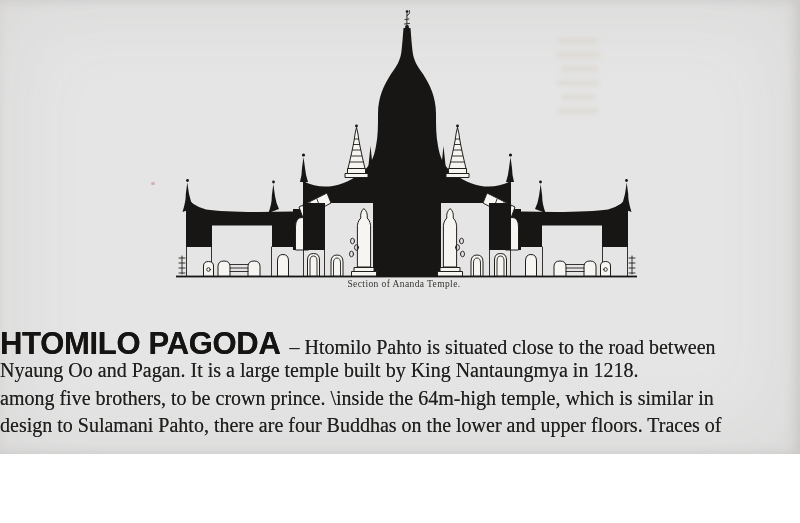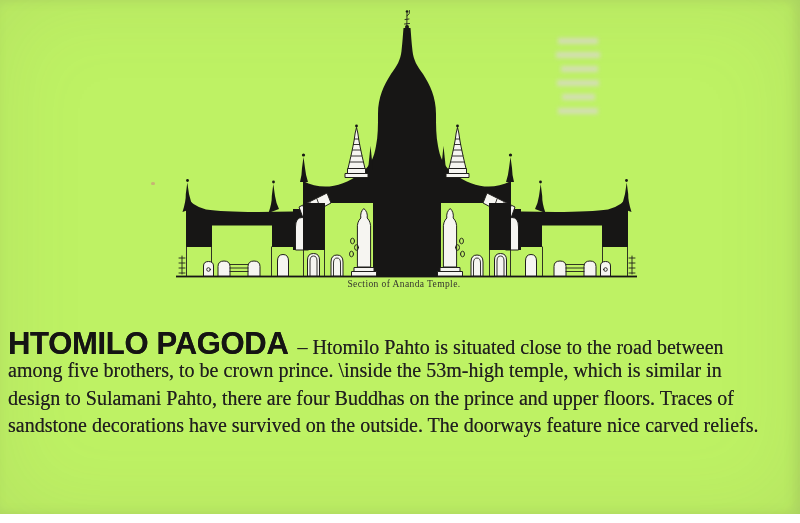--- a/index.html
+++ b/index.html
@@ -1,25 +1,25 @@
 <!DOCTYPE html>
 <html><head>
 <meta charset="utf-8">
 <style>
   html,body{margin:0;padding:0;}
   body{width:800px;height:523px;overflow:hidden;
        font-family:"Liberation Serif", serif;}
-  .page{position:relative;width:800px;height:514px;background:#bef264;
+  .page{position:relative;width:800px;height:454px;background:#e5e5e5;
         box-shadow:inset 0 0 90px rgba(105,98,86,0.10), inset -5px 0 12px rgba(90,85,75,0.14);}
   .figure{position:absolute;left:0;top:0;width:800px;height:300px;}
   .figure svg{position:absolute;left:168px;top:4px;}
   .caption{position:absolute;left:168px;top:279px;width:472px;text-align:center;
            font-size:9.5px;letter-spacing:0.4px;color:#35332f;
            font-family:"Liberation Serif", serif;}
-  .article{position:absolute;left:8px;top:330px;width:792px;color:#201f1e;}
+  .article{position:absolute;left:0;top:330px;width:792px;color:#201f1e;}
   .line{height:27.3px;line-height:27.3px;white-space:nowrap;font-size:20px;
         text-shadow:0 0 0.6px rgba(45,43,40,0.75);}
   .heading{font-family:"Liberation Sans", sans-serif;font-weight:700;
            font-size:31px;letter-spacing:-0.3px;color:#151413;
            text-shadow:0 0 0.5px rgba(25,24,22,0.9);}
   .lead-text{margin-left:9px;}
   .speck{position:absolute;left:151px;top:182px;width:4px;height:3px;
          background:rgba(205,130,130,0.55);border-radius:2px;}
   
   .ink{fill:#171615;stroke:none;}
@@ -140,18 +140,18 @@
       <use href="#half" xlink:href="#half" transform="translate(814,0) scale(-1,1)"></use>
     </svg>
 
     <div class="caption">Section of Ananda Temple.</div>
   </div>
 
   <div class="speck"></div>
 
   <div class="article">
     <div class="line"><span class="heading">HTOMILO PAGODA</span><span class="lead-text">– Htomilo Pahto is situated close to the road between</span></div>
-    <div class="line">among five brothers, to be crown prince. \inside the 53m-high temple, which is similar in</div>
-    <div class="line">design to Sulamani Pahto, there are four Buddhas on the prince and upper floors. Traces of</div>
-    <div class="line">sandstone decorations have survived on the outside. The doorways feature nice carved reliefs.</div>
+    <div class="line">Nyaung Oo and Pagan. It is a large temple built by King Nantaungmya in 1218.</div>
+    <div class="line">among five brothers, to be crown prince. \inside the 64m-high temple, which is similar in</div>
+    <div class="line">design to Sulamani Pahto, there are four Buddhas on the lower and upper floors. Traces of</div>
   </div>
 
 </div>
 
 </body></html>

